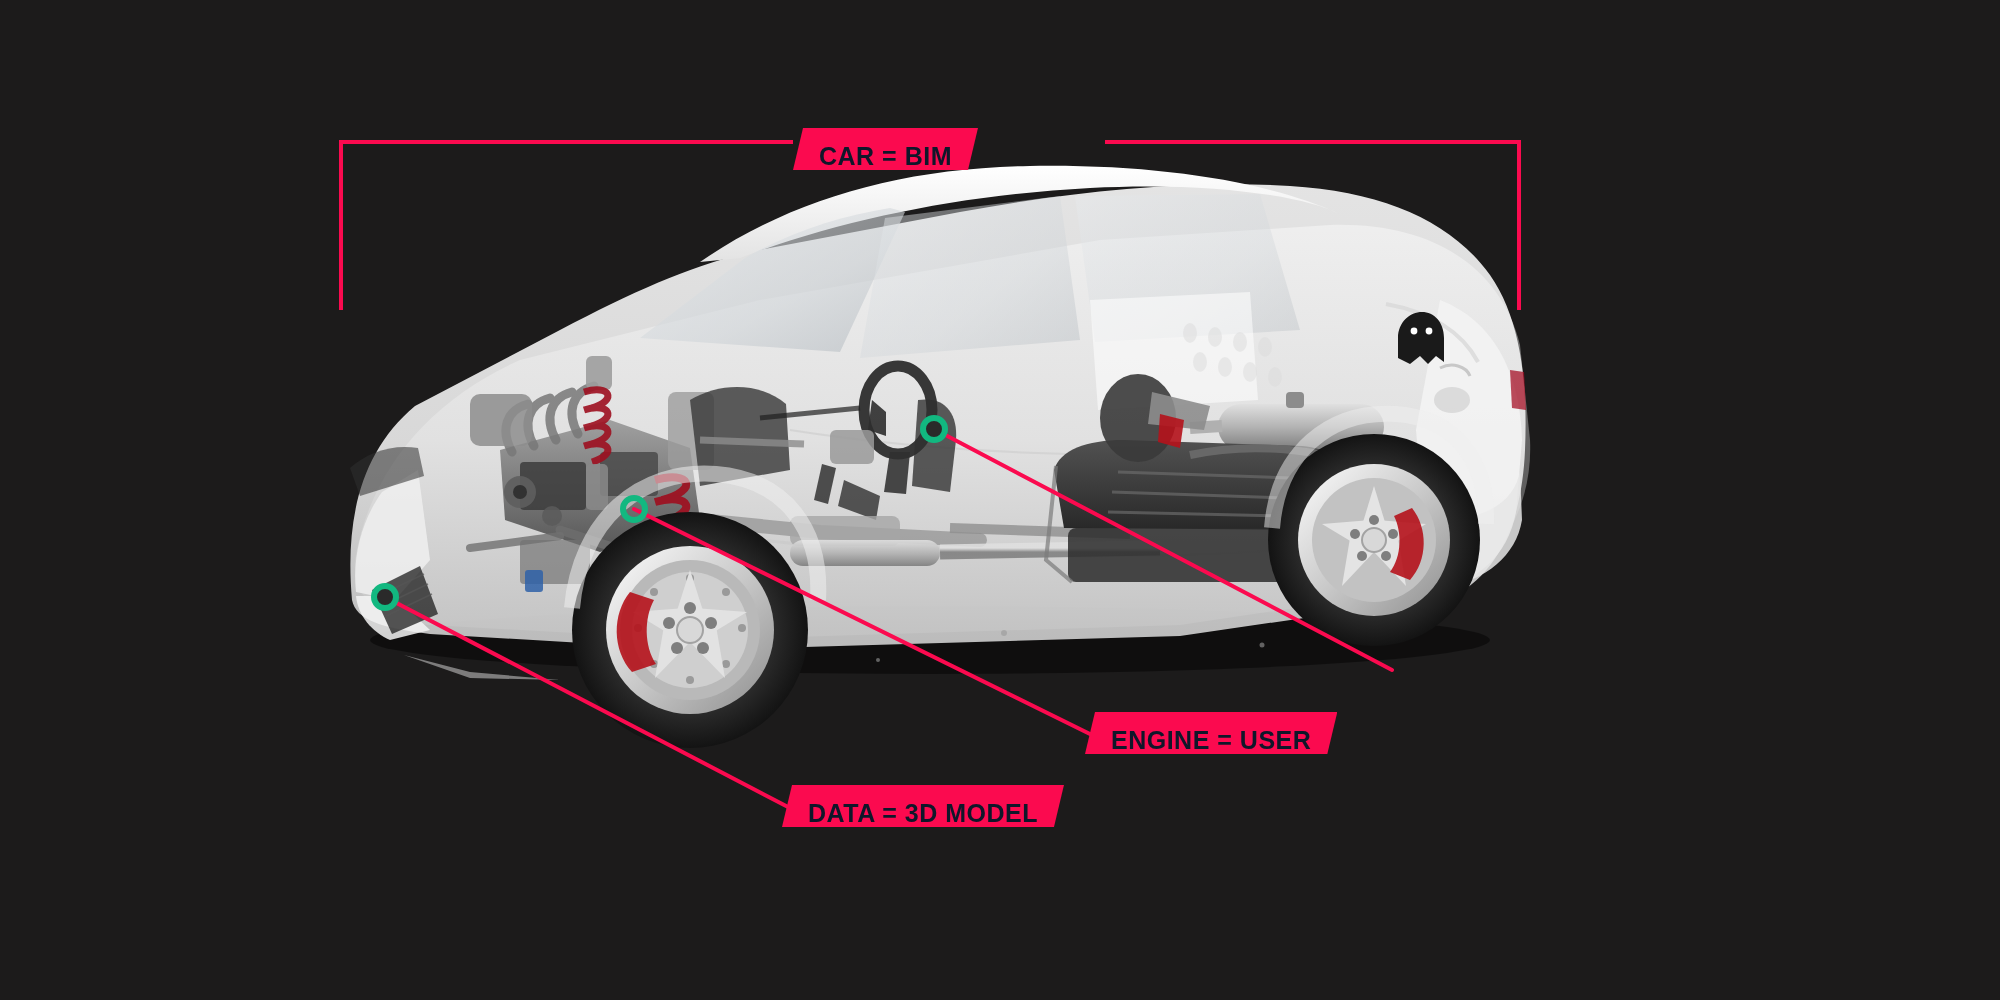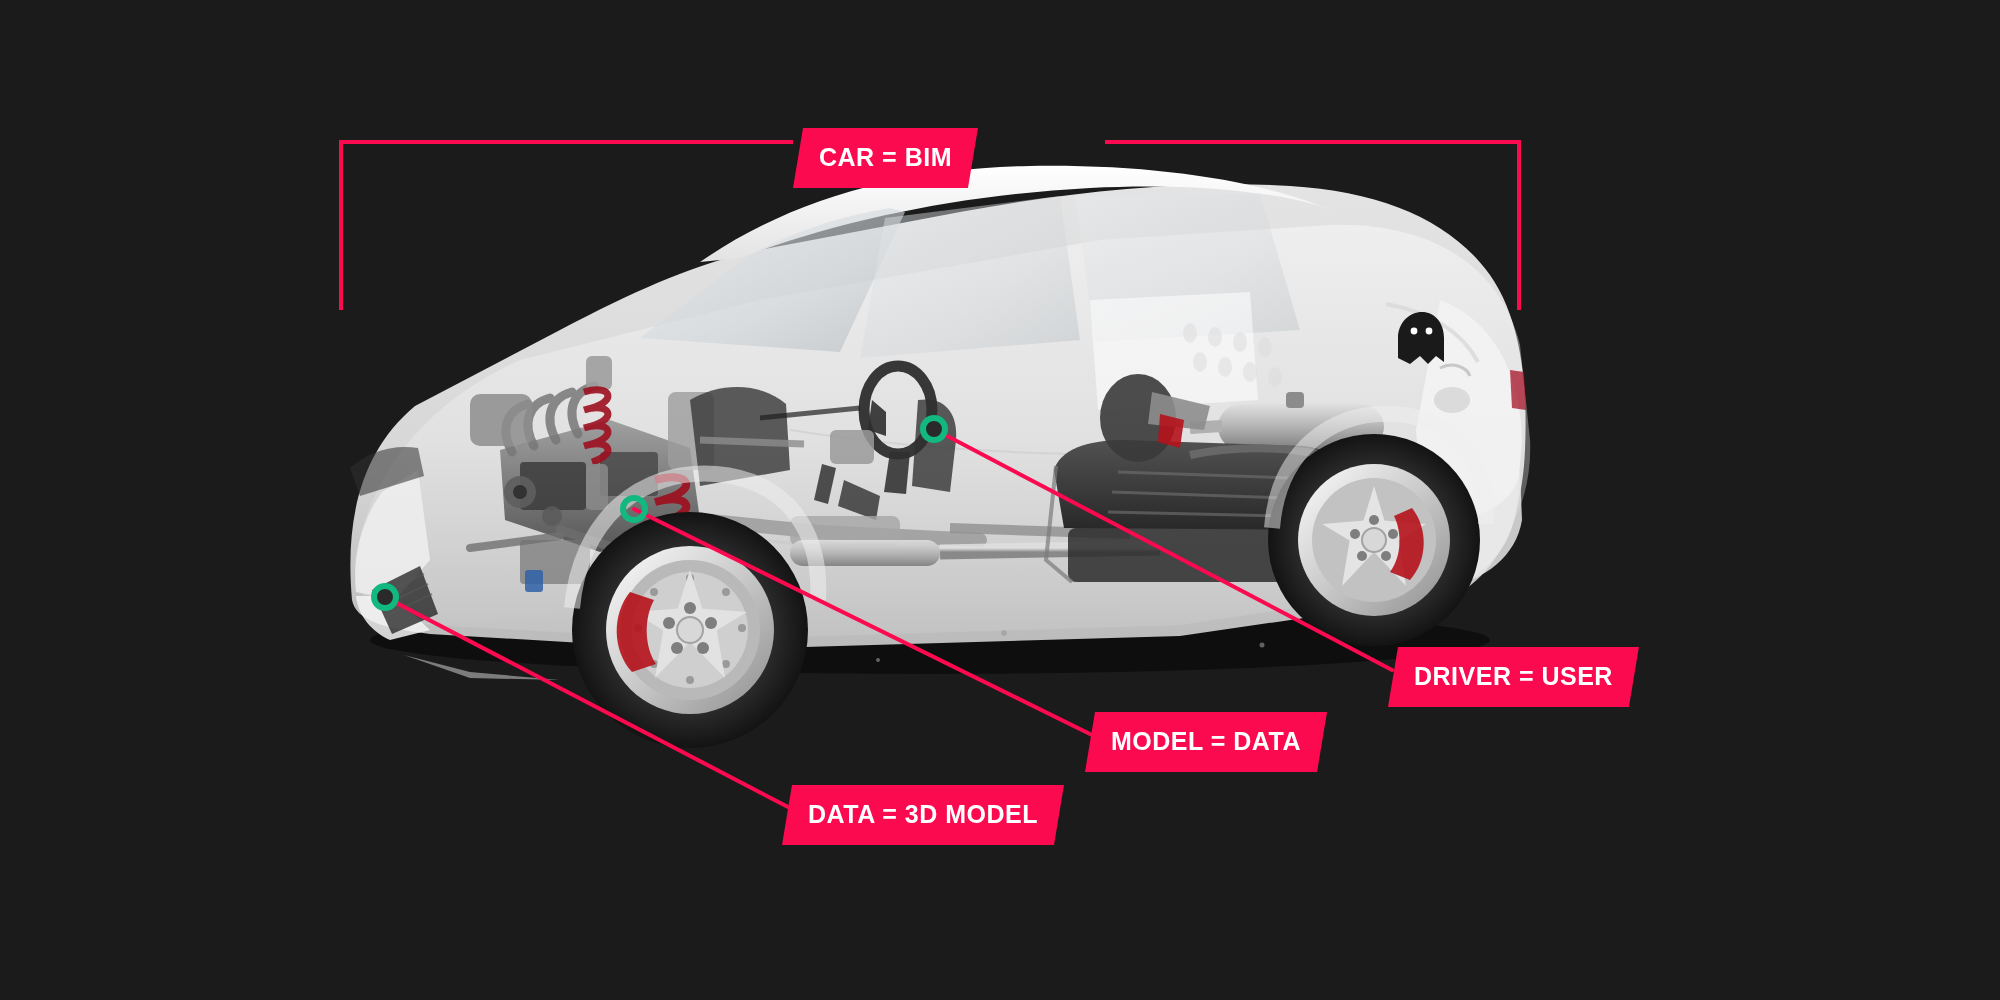--- a/index.html
+++ b/index.html
@@ -30,27 +30,27 @@
     inset: 0;
     width: 2000px;
     height: 1000px;
     pointer-events: none;
   }
 
   
   .badge {
     position: absolute;
     display: flex;
-    align-items: center;
+    align-items: flex-end;
     justify-content: center;
     box-sizing: border-box;
-    height: 60px;
+    height: 42px;
     padding: 0 26px;
     background: #fb0a4f;
-    color: #ffffff;
+    color: #0f172a;
     font-size: 25px;
     font-weight: bold;
     letter-spacing: 0.5px;
     line-height: 1;
     white-space: nowrap;
     clip-path: polygon(10px 0, 100% 0, calc(100% - 10px) 100%, 0 100%);
   }
   .badge-text {
     display: block;
     transform: translateY(-1px);
@@ -358,25 +358,22 @@
       <circle cx="385" cy="597" r="11" fill="#2a2a2a" stroke="#12b880" stroke-width="6"></circle>
       <circle cx="634" cy="509" r="11" fill="none" stroke="#12b880" stroke-width="6"></circle>
       <circle cx="934" cy="429" r="11" fill="#2a2a2a" stroke="#12b880" stroke-width="6"></circle>
     </g>
   </svg>
 
   <div class="badge" style="left:793px; top:128px;">
     <span class="badge-text">CAR = BIM</span>
   </div>
 
-  <div class="badge" style="left:1388px; top:647px;">
-    <span class="badge-text">DRIVER = USER</span>
-  </div>
 
   <div class="badge" style="left:1085px; top:712px;">
-    <span class="badge-text">MODEL = DATA</span>
+    <span class="badge-text">ENGINE = USER</span>
   </div>
 
   <div class="badge" style="left:782px; top:785px;">
     <span class="badge-text">DATA = 3D MODEL</span>
   </div>
 
 </div>
 
 </body></html>

